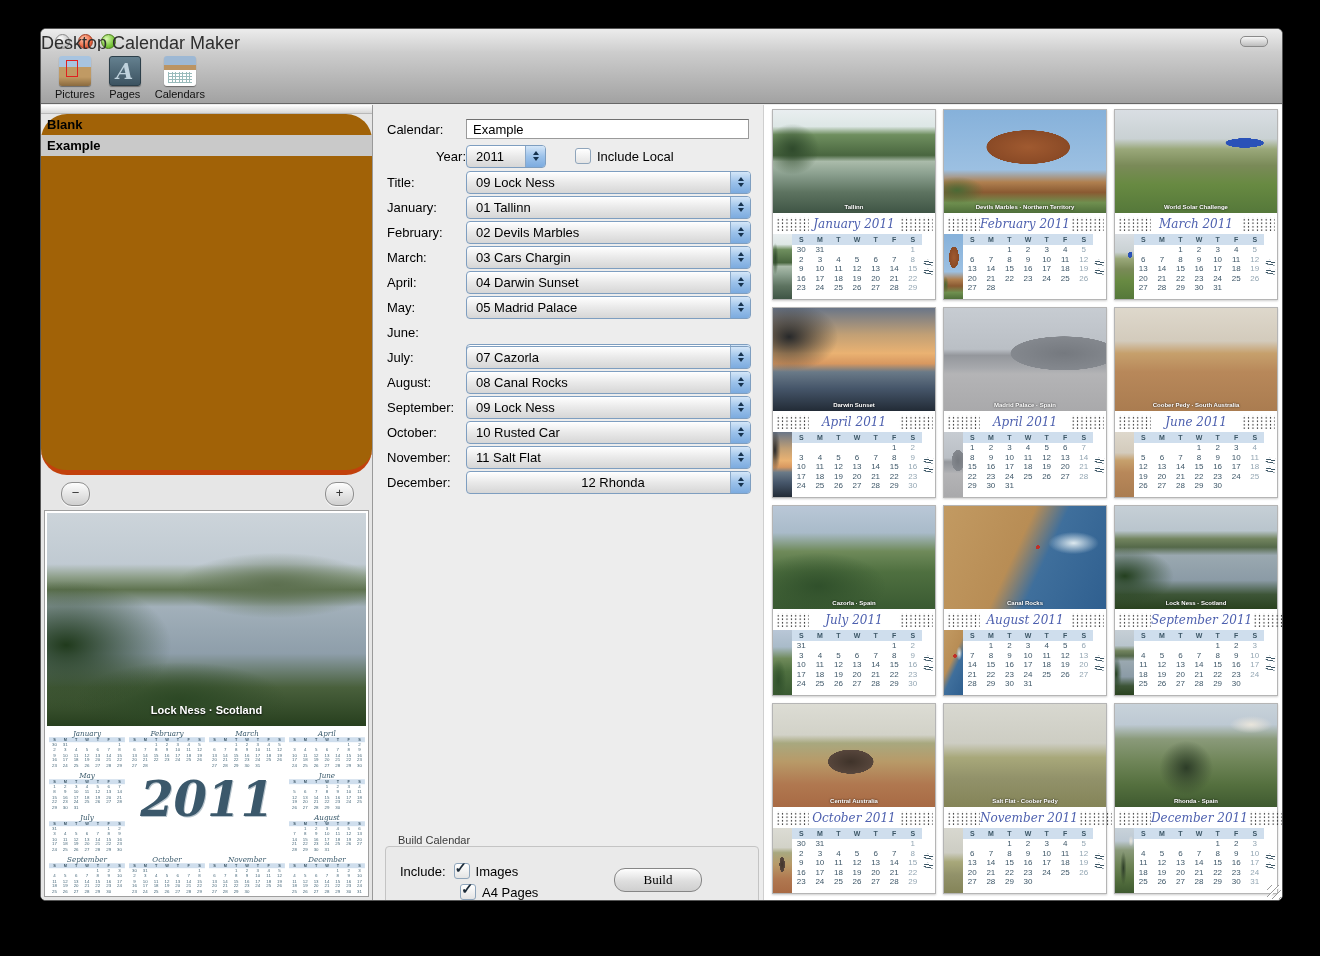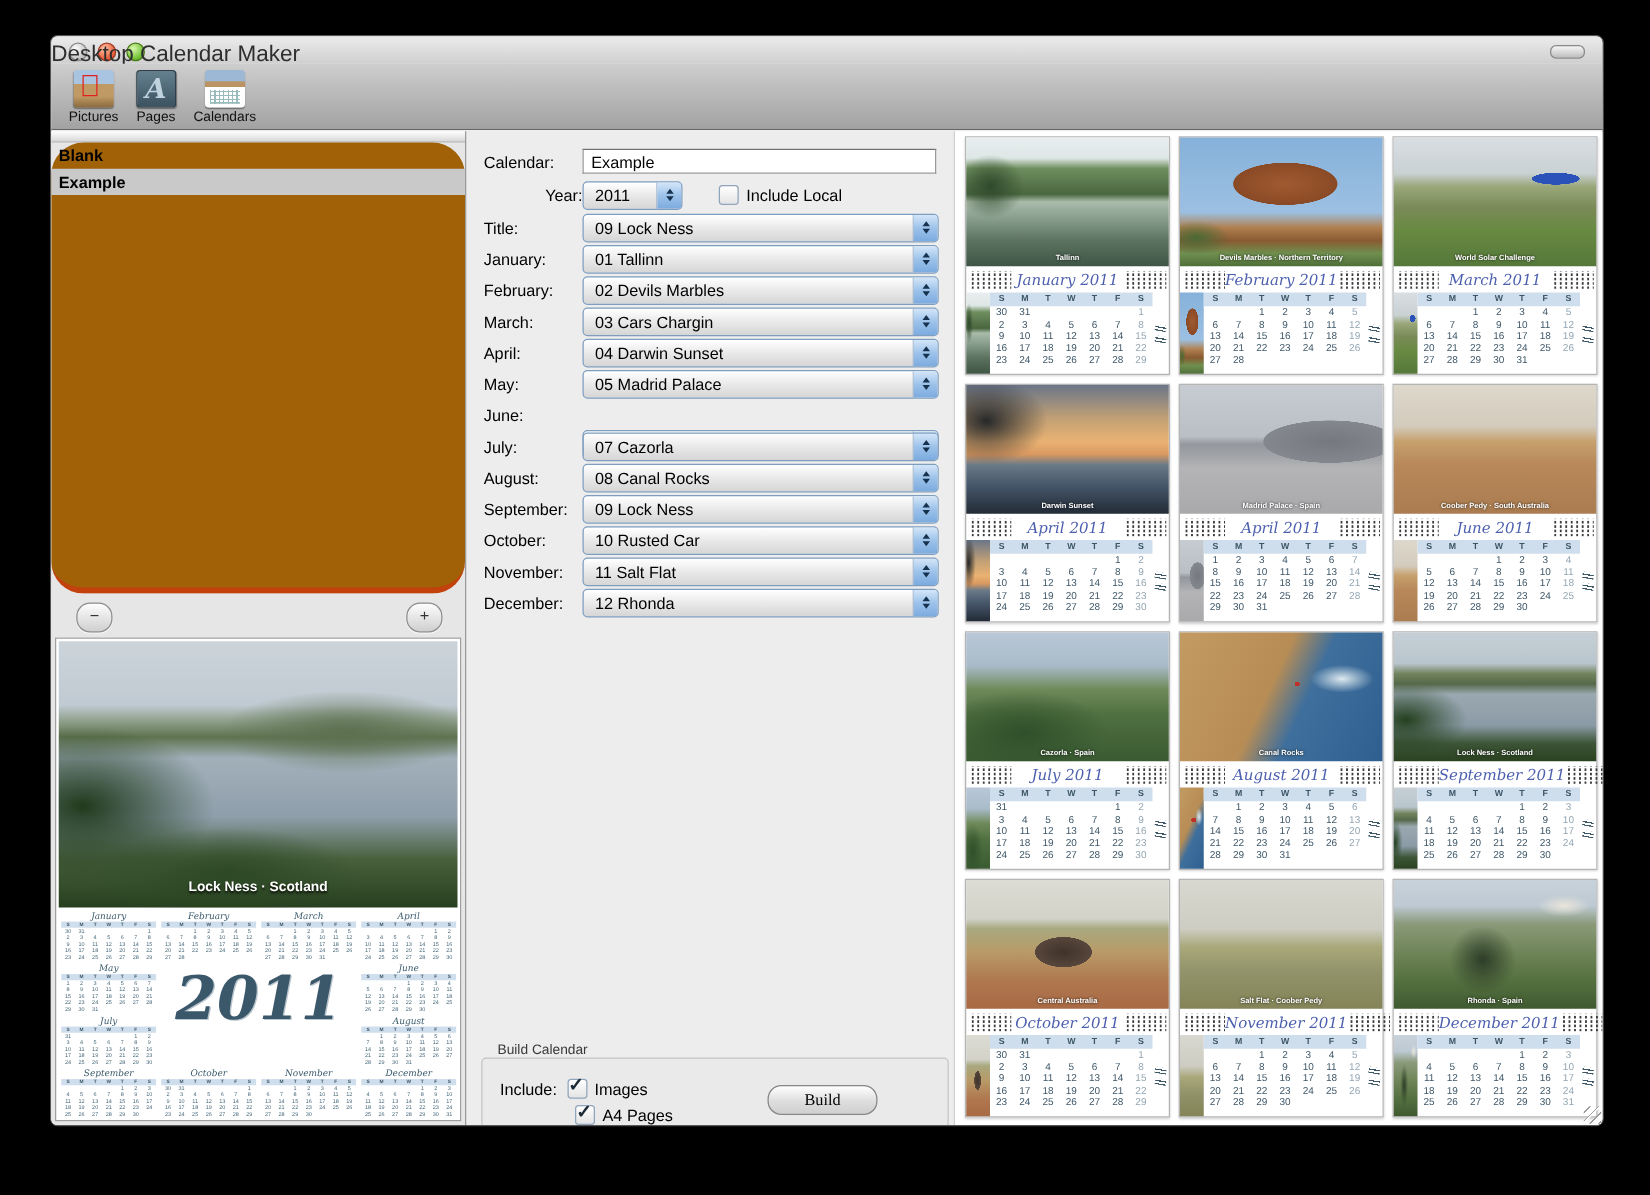--- a/index.html
+++ b/index.html
@@ -1047,21 +1047,21 @@
               <div class="popup" style="width: 283px;">
                 <span class="val">11 Salt Flat</span>
                 <span class="cap">
                   <span class="arr up"></span>
                   <span class="arr dn"></span>
                 </span>
               </div>
             </div>
             <div class="frow" style="top: 366px;">
               <span class="flabel">December:</span>
-              <div class="popup" style="width: 283px;">
+              <div class="popup" style="width: 283px; justify-content: center;">
                 <span class="val">12 Rhonda</span>
                 <span class="cap">
                   <span class="arr up"></span>
                   <span class="arr dn"></span>
                 </span>
               </div>
             </div>
           </div>
 
         <div class="grouplabel">Build Calendar</div>

